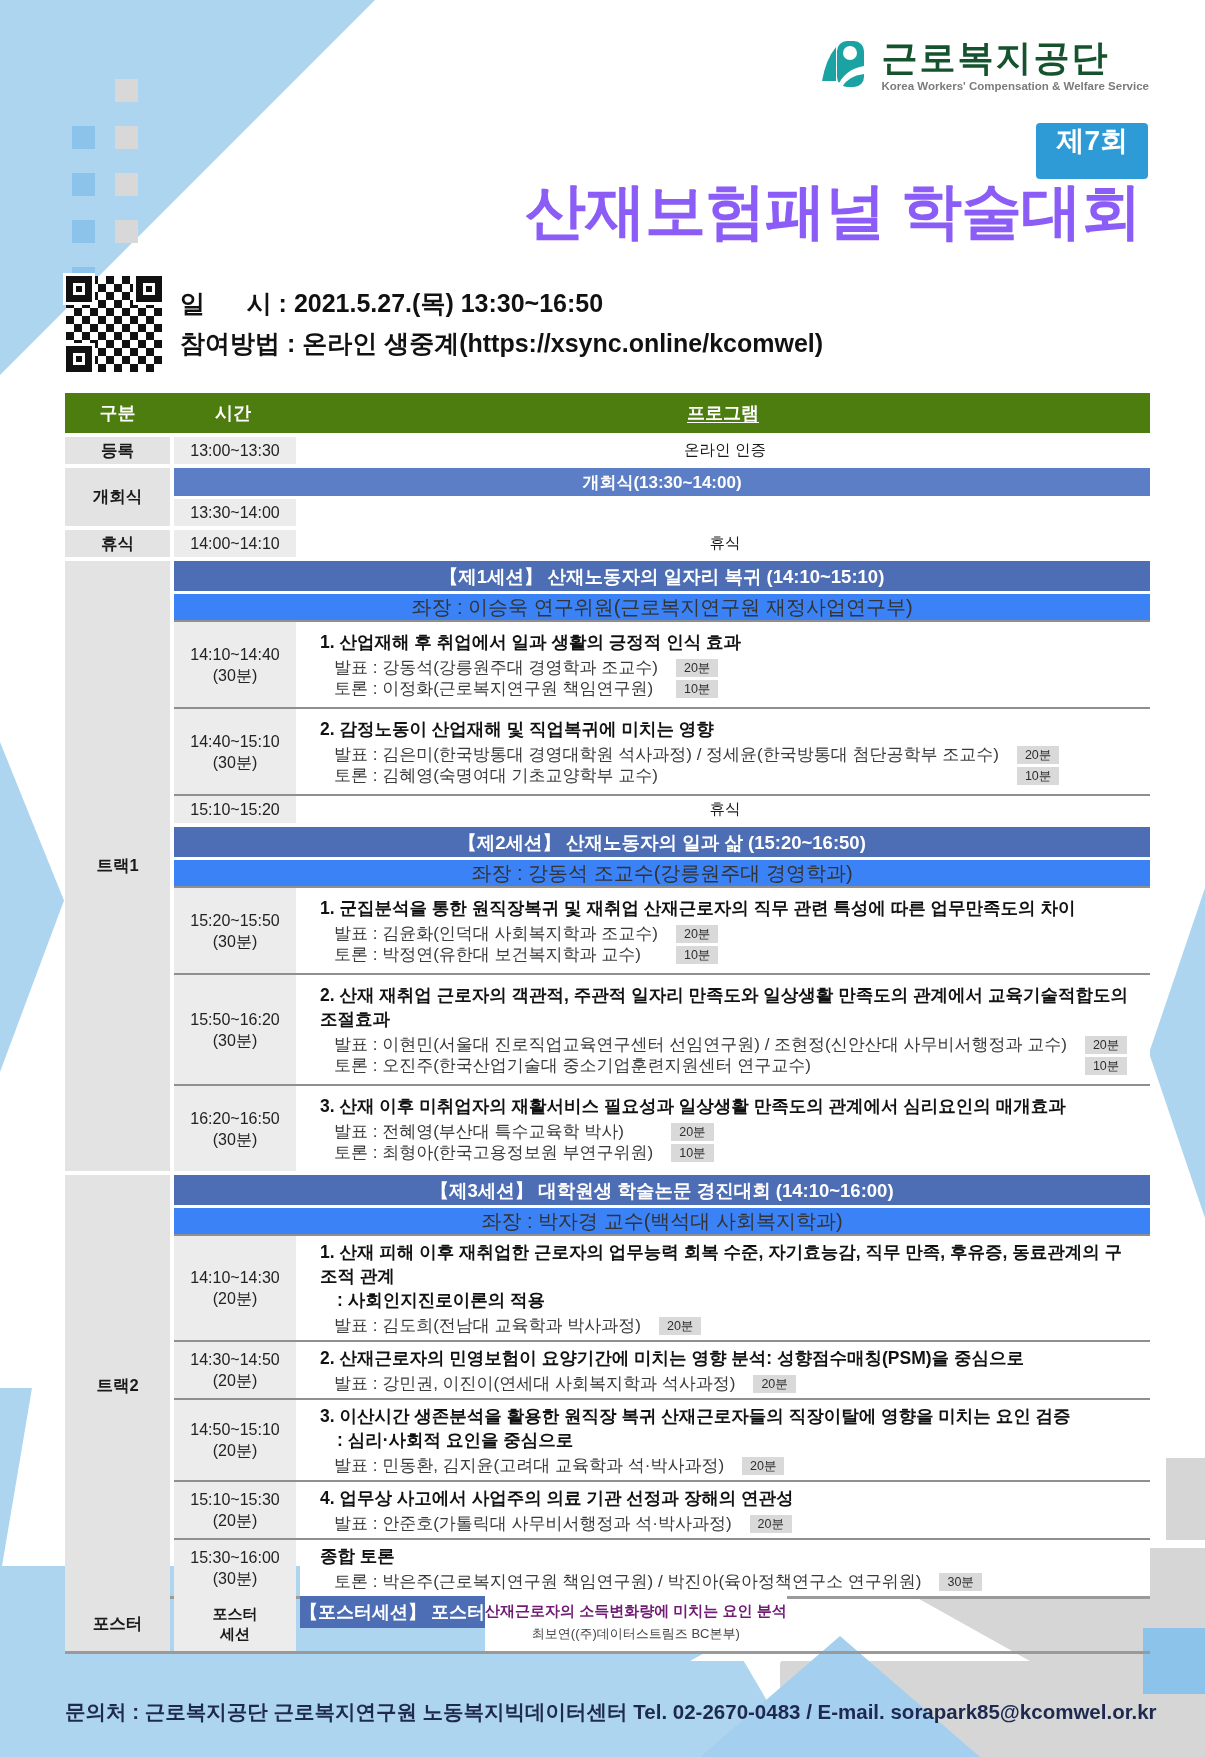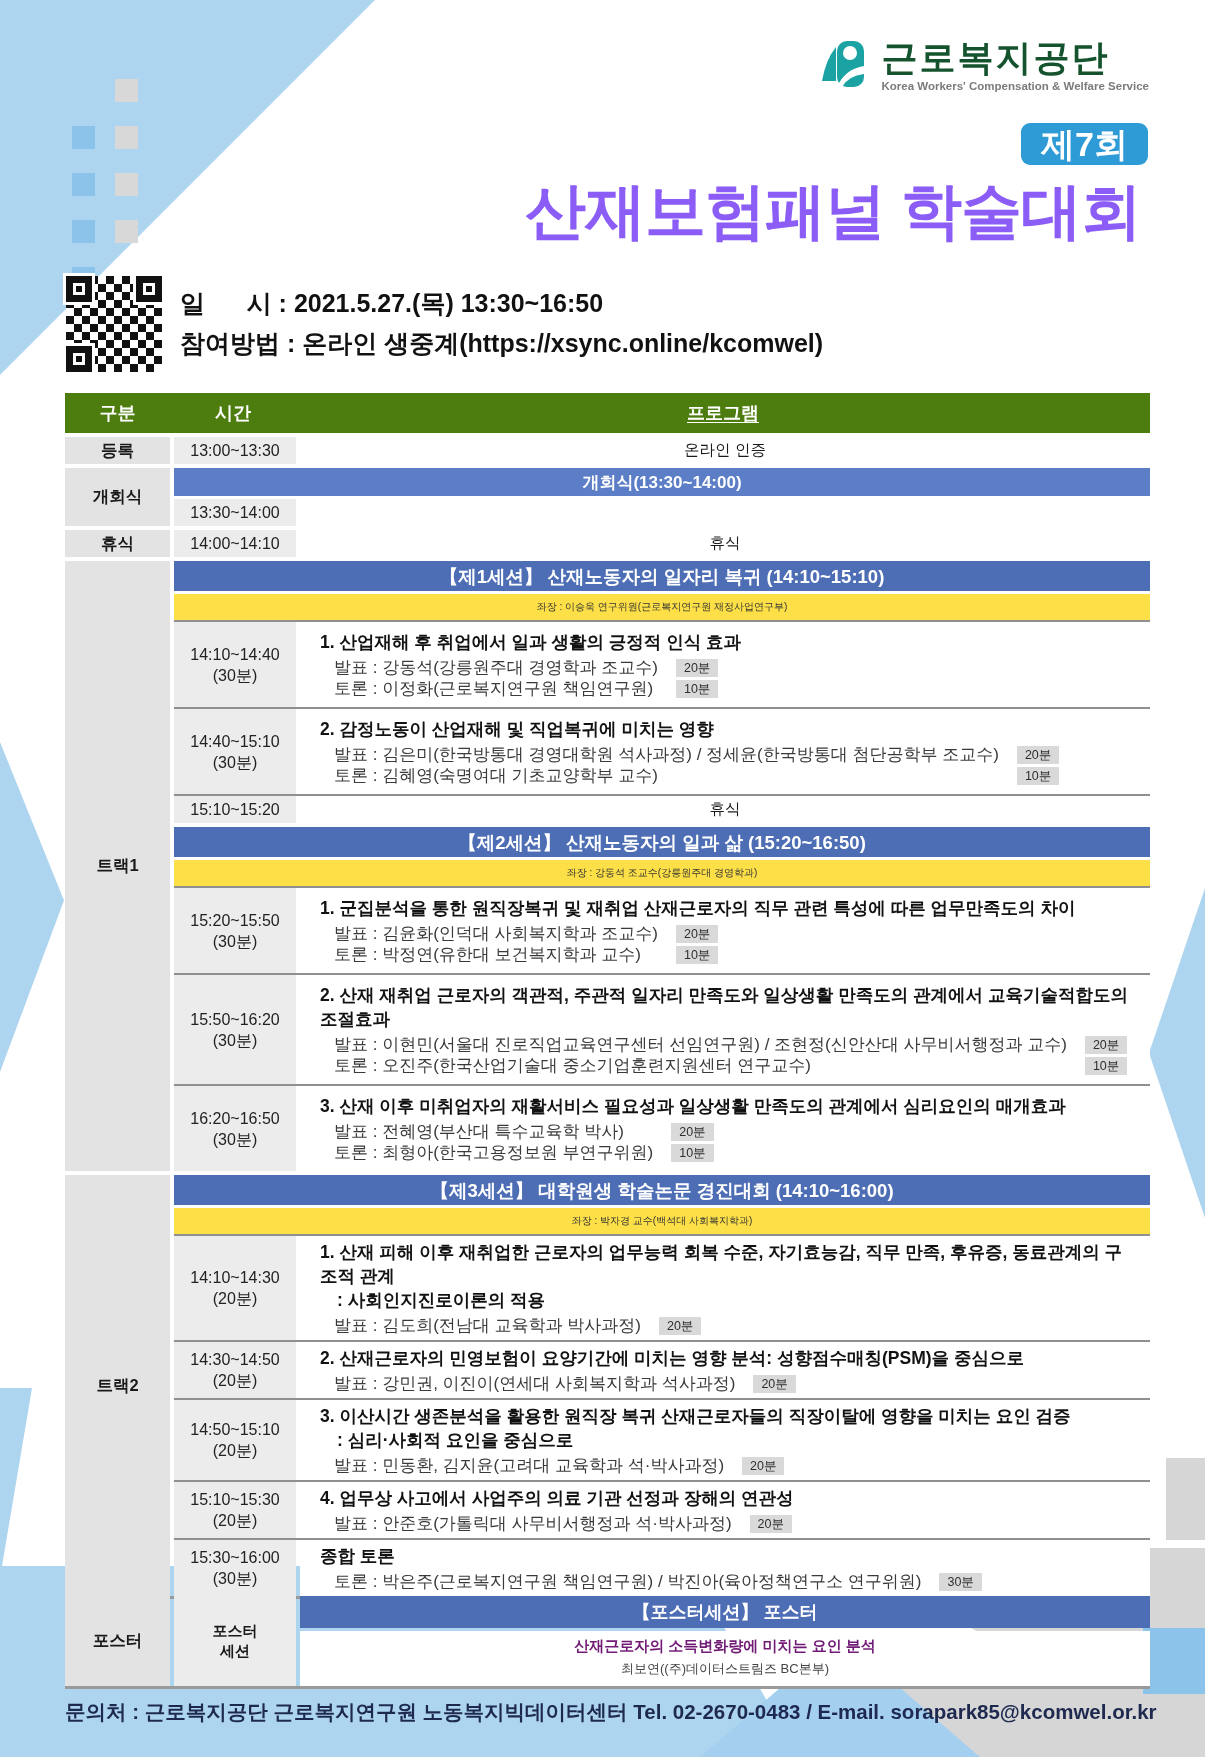--- a/index.html
+++ b/index.html
@@ -22,21 +22,21 @@
   .bot-white-tri{left:690px;top:1566px;width:340px;height:95px;background:#ffffff;clip-path:polygon(0 100%,50% 0,100% 100%);}
   .tri-up-blue{left:700px;top:1636px;width:280px;height:121px;background:#a5cfee;clip-path:polygon(50% 0,100% 100%,0 100%);}
   .sq-right-blue{left:1143px;top:1628px;width:62px;height:66px;background:#8cc3ea;}
   .right-gray-notch{left:1166px;top:1458px;width:39px;height:82px;background:#d6d6d6;}
 
   
   .brand{position:absolute;top:36px;right:56px;display:flex;align-items:center;gap:12px;}
   .brand-kr{font-size:36px;font-weight:bold;color:#14532d;letter-spacing:2px;line-height:38px;}
   .brand-en{font-size:11.5px;color:#7b7b7b;margin-top:3px;font-weight:bold;}
   .badge{position:absolute;top:123px;right:57px;background:#2e9bd6;color:#fff;font-weight:bold;
-         font-size:34px;padding:4px 20px 4px;border-radius:9px;line-height:1;}
+         font-size:28px;padding:4px 20px 24px;border-radius:4px;line-height:1;}
   .title{position:absolute;top:178px;right:64px;margin:0;font-size:61px;color:#8b5cf6;
          font-weight:bold;letter-spacing:-1px;line-height:1.1;}
 
   
   .qr{position:absolute;left:66px;top:276px;width:96px;height:96px;background:
       repeating-conic-gradient(#111 0% 25%, #fff 0% 50%);background-size:16px 16px;}
   .finder{position:absolute;width:26px;height:26px;border:7px solid #111;background:#fff;box-sizing:border-box;box-shadow:0 0 0 3px #fff;}
   .finder::after{content:"";position:absolute;left:3px;top:3px;width:6px;height:6px;background:#111;}
   .f-tl{left:0;top:0;} .f-tr{right:0;top:0;} .f-bl{left:0;bottom:0;}
 
@@ -60,37 +60,37 @@
   .rw{display:flex;}
   .rw.rule{border-top:2px solid #8f8f8f;}
   .time{width:122px;background:#ececec;margin-right:4px;display:flex;flex-direction:column;align-items:center;
         justify-content:center;font-size:16px;color:#222;line-height:21px;text-align:center;}
   .prog{flex:1;background:#fff;display:flex;align-items:center;justify-content:center;font-size:15.5px;color:#1a1a1a;}
   .rw.simple .time,.rw.simple .prog{min-height:27px;}
   .band{background:#4d6db4;color:#fff;font-weight:bold;font-size:18.5px;justify-content:center;align-items:center;
         display:flex;height:30px;margin-bottom:3px;}
   .band.opening{background:#5c7ec6;height:28px;font-size:17px;}
   .band.gap-top{margin-top:4px;}
-  .chair{background:#fde047;justify-content:center;align-items:center;display:flex;font-size:10px;color:#333;height:26px;}
+  .chair{background:#3b82f6;justify-content:center;align-items:center;display:flex;font-size:20px;color:#333;height:26px;}
   .ibody{flex:1;background:#fff;padding:8px 14px 8px 20px;}
   .t2 .ibody{padding:4px 14px 4px 20px;}
   .ititle{font-weight:bold;font-size:17.5px;color:#121212;line-height:24px;}
   .ititle2{padding-left:17px;}
   .sublines{display:table;margin-top:3px;margin-left:14px;}
   .sl{display:table-row;}
   .sl-t{display:table-cell;font-size:17px;color:#3a3a3a;line-height:21px;padding-right:18px;}
   .sl-b{display:table-cell;vertical-align:middle;}
   .chip{display:inline-block;background:#d9d9d9;color:#2e2e2e;font-size:12.5px;line-height:18px;padding:0 8px;}
 
   
   .pblock{position:absolute;left:65px;top:1596px;width:1085px;display:flex;border-bottom:3px solid #9a9a9a;}
   .pblock .glabel{font-size:16.5px;}
   .psub{width:122px;background:#ececec;margin-right:4px;display:flex;flex-direction:column;align-items:center;
         justify-content:center;font-weight:bold;font-size:15px;color:#1a1a1a;line-height:20px;}
-  .pright{flex:1;display:flex;flex-direction:column;}
+  .pright{flex:1;display:flex;flex-direction:row;}
   .pband{background:#4d6db4;color:#fff;font-weight:bold;font-size:18px;display:flex;align-items:center;
          justify-content:center;height:32px;margin-bottom:3px;}
   .pbody{background:#fff;text-align:center;padding:6px 0 8px;}
   .ptitle{font-weight:bold;font-size:15px;color:#701a75;}
   .pauthor{font-size:13px;color:#444;margin-top:4px;}
 
   
   .footer{position:absolute;left:65px;top:1698px;font-weight:bold;font-size:20.5px;color:#1e2950;}
 </style>
 </head>

